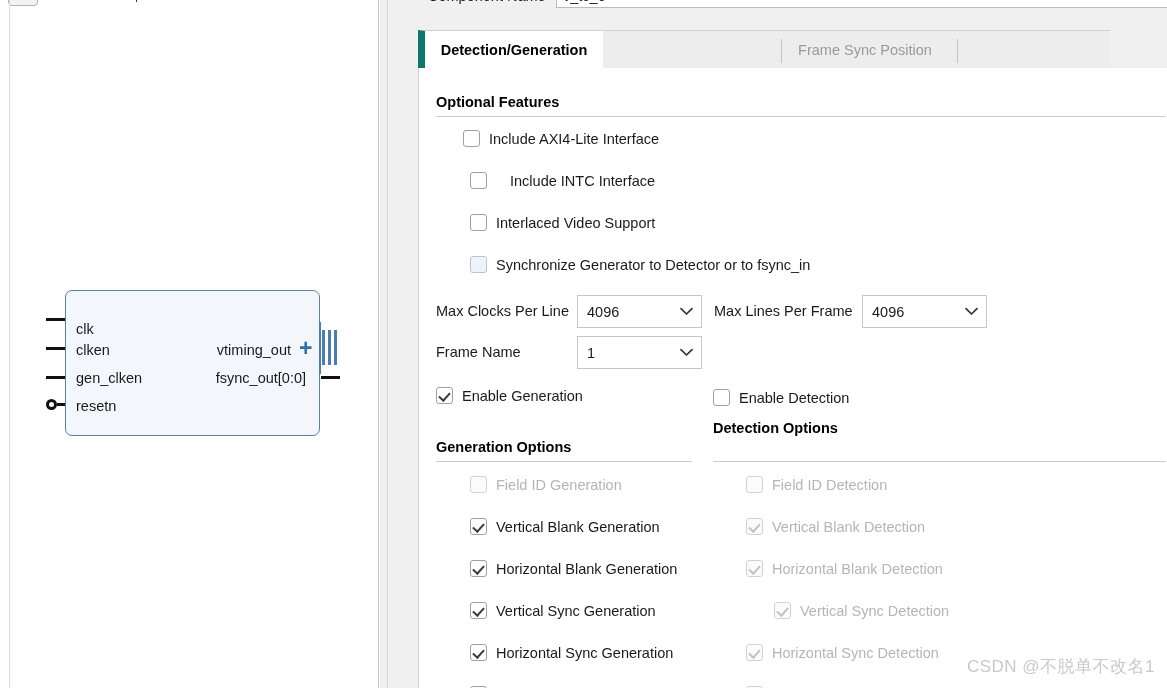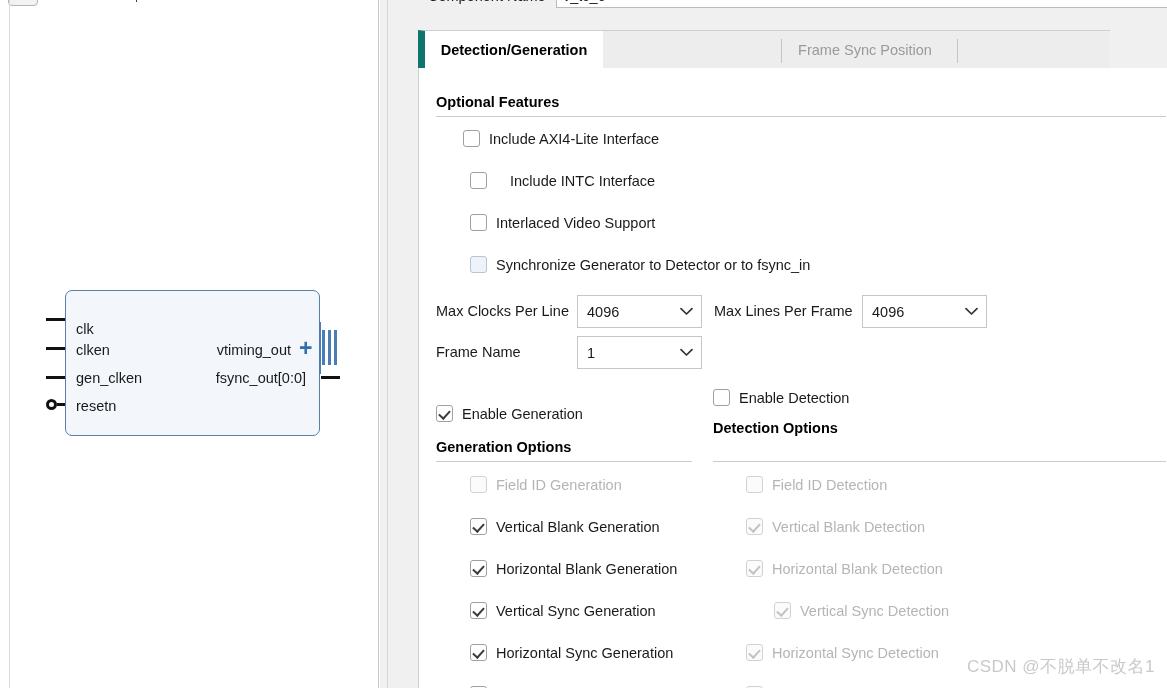--- a/index.html
+++ b/index.html
@@ -276,21 +276,21 @@
       <div class="fldlabel" style="left:17px; top:276px;">Frame Name</div>
       <div class="combo" style="left:158px; top:268px; width:125px;">
         <span class="combo-val">1</span>
         <span class="combo-arrow">
           <svg width="13" height="9" viewBox="0 0 13 9">
               <path d="M1 1.6 L6.5 7 L12 1.6" fill="none" stroke="#333" stroke-width="1.7" stroke-linecap="round" stroke-linejoin="round"></path>
             </svg>
         </span>
       </div>
 
-      <div class="cbrow" style="left:17px; top:337px;">
+      <div class="cbrow" style="left:17px; top:319px;">
         <span class="cbox checked"></span>
         <span class="cblabel">Enable Generation</span>
       </div>
       <div class="cbrow" style="left:294px; top:321px;">
         <span class="cbox"></span>
         <span class="cblabel">Enable Detection</span>
       </div>
 
       <div class="sect-head" style="left:17px; top:371px;">Generation Options</div>
       <div class="sect-rule" style="left:17px; top:393px; width:256px;"></div>

